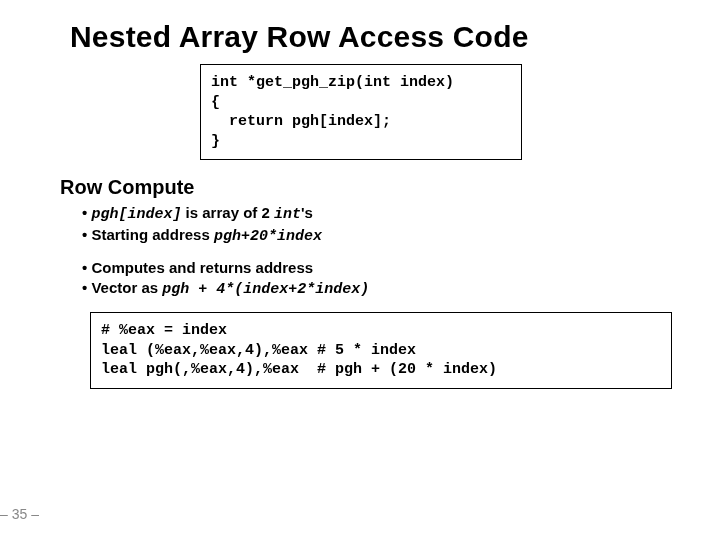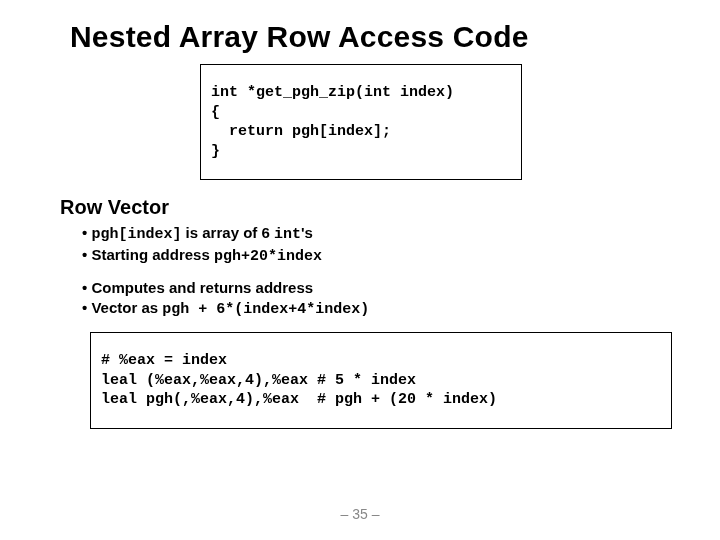--- a/index.html
+++ b/index.html
@@ -21,21 +21,21 @@
     position: relative;
   }
   h1 {
     font-size: 30px;
     font-weight: bold;
     margin: 0 0 10px 10px;
     letter-spacing: 0.2px;
   }
   .codebox {
     border: 1.5px solid #000;
-    padding: 18px 10px;
+    padding: 8px 10px;
     font-family: "Courier New", Courier, monospace;
     font-weight: bold;
     font-size: 15px;
     line-height: 1.3;
     white-space: pre;
     background: #fff;
   }
   .codebox.small {
     margin-left: 140px;
     width: 300px;
@@ -62,53 +62,53 @@
     list-style: none;
     line-height: 1.35;
     margin: 0;
   }
   li::before {
     content: "• ";
   }
   .mono {
     font-family: "Courier New", Courier, monospace;
     font-weight: bold;
+    font-style: italic;
   }
   .pagenum {
     position: absolute;
     bottom: 18px;
     left: 0;
     width: 720px;
-    text-align: center;
     color: #888;
     font-size: 14px;
     margin-top: 16px;
   }
 </style>
 </head>
 <body>
 
 <div class="slide">
 
   <h1>Nested Array Row Access Code</h1>
 
   <div class="codebox small">int *get_pgh_zip(int index)
 {
   return pgh[index];
 }</div>
 
-  <h2>Row Vector</h2>
+  <h2>Row Compute</h2>
   <ul>
-    <li><span class="mono">pgh[index]</span><span> is array of 6 </span><span class="mono">int</span><span>'s</span></li>
+    <li><span class="mono">pgh[index]</span><span> is array of 2 </span><span class="mono">int</span><span>'s</span></li>
     <li><span>Starting address </span><span class="mono">pgh+20*index</span></li>
   </ul>
 
   <ul>
     <li>Computes and returns address</li>
-    <li><span>Vector as </span><span class="mono">pgh + 6*(index+4*index)</span></li>
+    <li><span>Vector as </span><span class="mono">pgh + 4*(index+2*index)</span></li>
   </ul>
 
   <div class="codebox wide"># %eax = index
 leal (%eax,%eax,4),%eax # 5 * index
 leal pgh(,%eax,4),%eax  # pgh + (20 * index)</div>
 
   <div class="pagenum">– 35 –</div>
 </div>
 
 </body></html>

